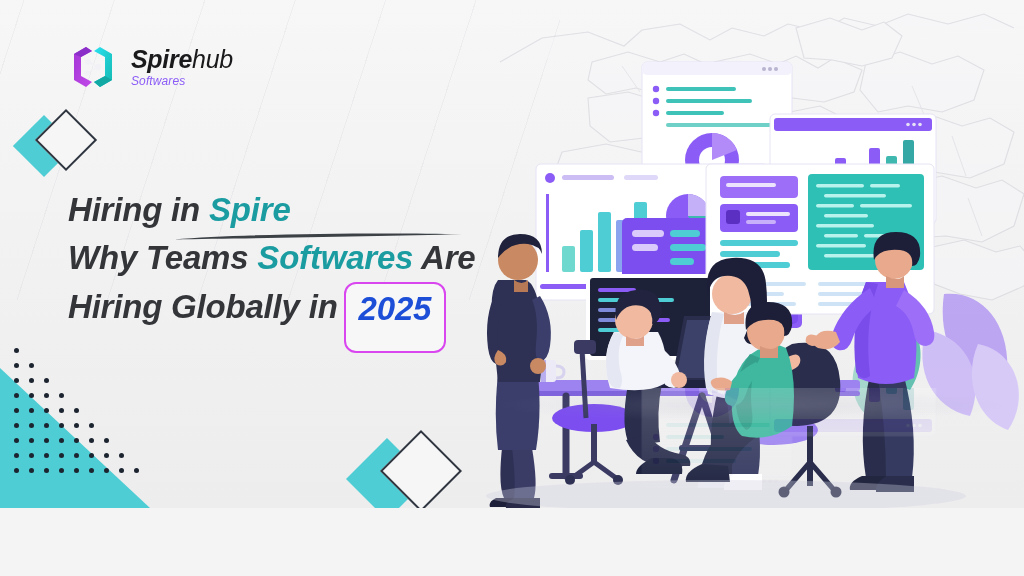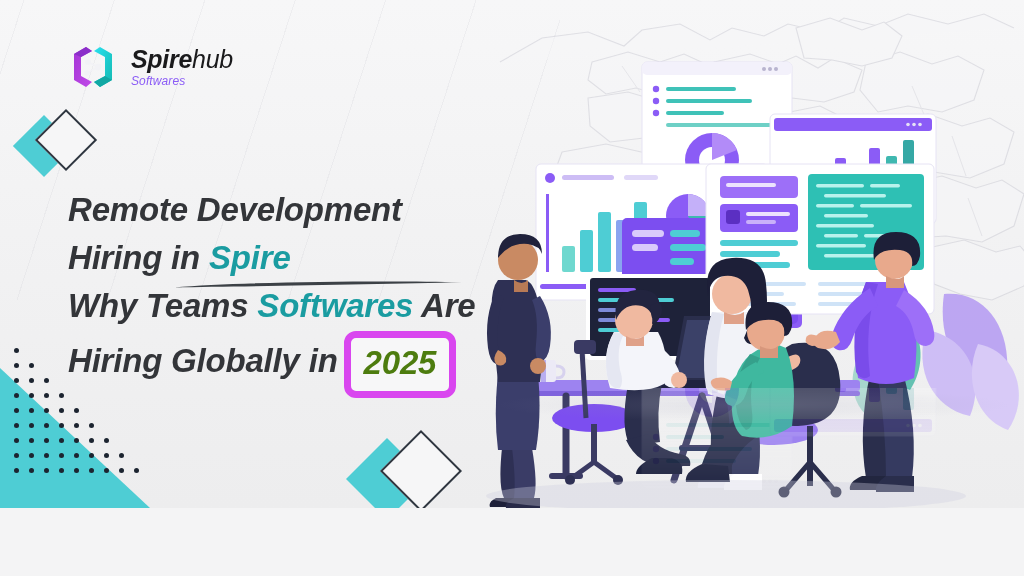--- a/index.html
+++ b/index.html
@@ -85,26 +85,26 @@
   }
   .hl-line.l2{ position:relative; }
   .accent{ color:#1a9ca1; }
   .swoosh{
     position:absolute; left:104px; top:46px; width:292px; height:9px;
   }
   .swoosh svg{ display:block; width:100%; height:100%; }
 
   .yearbox{
     display:inline-block; position:relative;
-    padding:1px 13px 4px 13px;
+    padding:1px 13px 17px 13px;
     margin-left:6px;
-    border:7px solid #d946ef;
+    border:2px solid #d946ef;
     border-radius:12px;
     background:#f7f7f8;
-    color:#4d7c0f;
+    color:#1d4ed8;
     vertical-align:-2px;
   }
   .yearbox::after{
     content:""; position:absolute; left:7px; top:7px;
     width:100%; height:100%;
     border:2px solid #17a2a8;
     border-radius:12px;
     z-index:-1;
   }
 
@@ -272,21 +272,20 @@
     </span>
     <span class="logo-words">
       <div class="logo-t1">
         <span>Spire</span><span class="lite">hub</span>
       </div>
       <div class="logo-t2">Softwares</div>
     </span>
   </div>
 
   <div class="headline">
-    <div class="hl-line">Remote Development</div>
 
     <div class="hl-line l2">
       <span>Hiring in </span><span class="accent">Spire</span>
       <span class="swoosh">
         <svg viewBox="0 0 292 9" fill="none" preserveAspectRatio="none">
           <path d="M2 7.4 C70 1.6, 210 0.4, 290 2.1 C212 4.6, 76 6.4, 2 7.4 Z" fill="#3c4146"></path>
         </svg>
       </span>
     </div>
 

